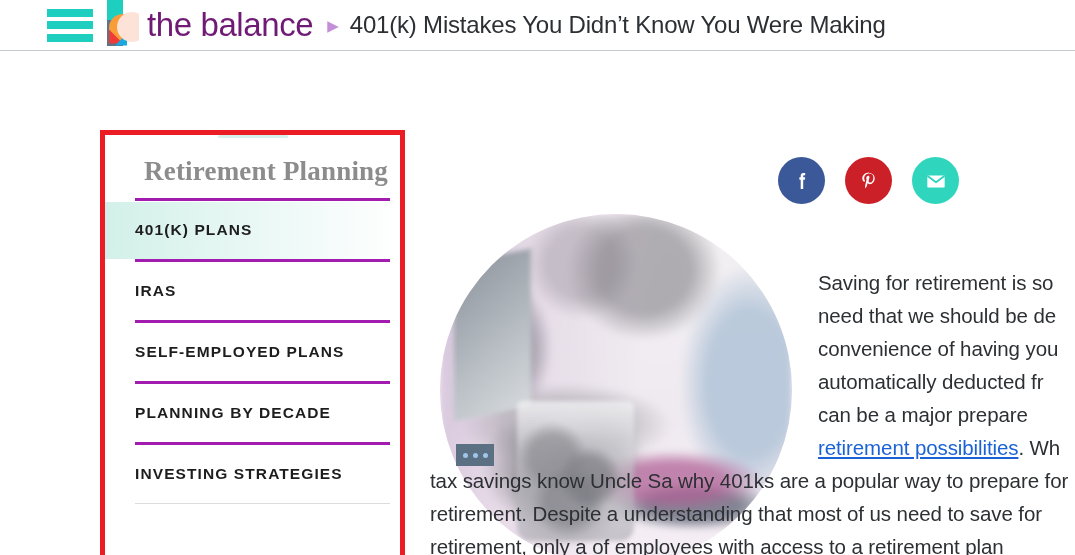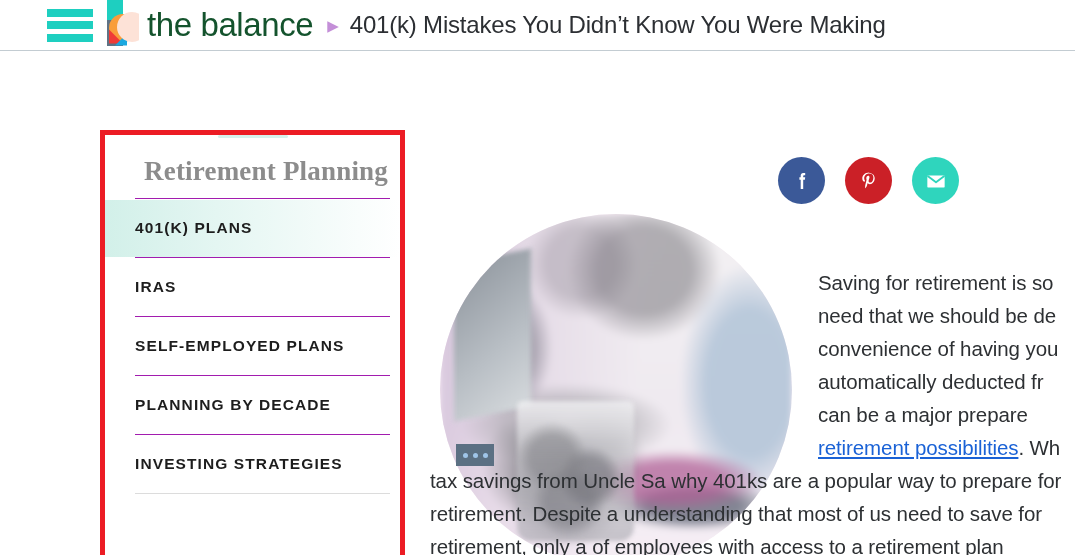--- a/index.html
+++ b/index.html
@@ -85,21 +85,21 @@
   .bm-peach {
     position: absolute;
     left: 16px; top: 12px;
     width: 30px; height: 30px;
     border-radius: 50%;
     background: #fde2d7;
   }
 
   .brandname {
     font-size: 33px;
-    color: #14532d;
+    color: #701a75;
     letter-spacing: -0.4px;
     margin-left: 8px;
     white-space: nowrap;
     font-weight: 400;
   }
   .crumb-arrow {
     color: #c48fd8;
     font-size: 15px;
     margin: 0 11px 0 14px;
     line-height: 1;
@@ -161,21 +161,21 @@
   .sidebar-list {
     margin: 0 0 0 0;
     padding: 0;
     list-style: none;
   }
   .sidebar-item {
     position: relative;
     height: 58px;
     display: flex;
     align-items: center;
-    border-top: 1px solid #a21caf;
+    border-top: 3px solid #a21caf;
     margin-left: 30px;
     margin-right: 10px;
     cursor: pointer;
   }
   .sidebar-item .label {
     font-size: 15.5px;
     font-weight: bold;
     letter-spacing: 1.1px;
     color: #1d1d1d;
     position: relative;
@@ -450,20 +450,20 @@
     </figure>
 
     <div class="article-body">
       <span class="pad"></span>
       <span>Saving for retirement is so</span>
       <span>need that we should be de</span>
       <span>convenience of having you</span>
       <span>automatically deducted fr</span>
       <span>can be a major prepare</span>
       <a href="#">retirement possibilities</a><span>. Wh</span>
-      <span>tax savings from Uncle Sa</span>
+      <span>tax savings know Uncle Sa</span>
       <span>why 401ks are a popular way to prepare for retirement. Despite a</span>
       <span>understanding that most of us need to save for retirement, only a</span>
       <span>of employees with access to a retirement plan through their emp</span>
     </div>
 
   </div>
 </div>
 
 </body></html>

